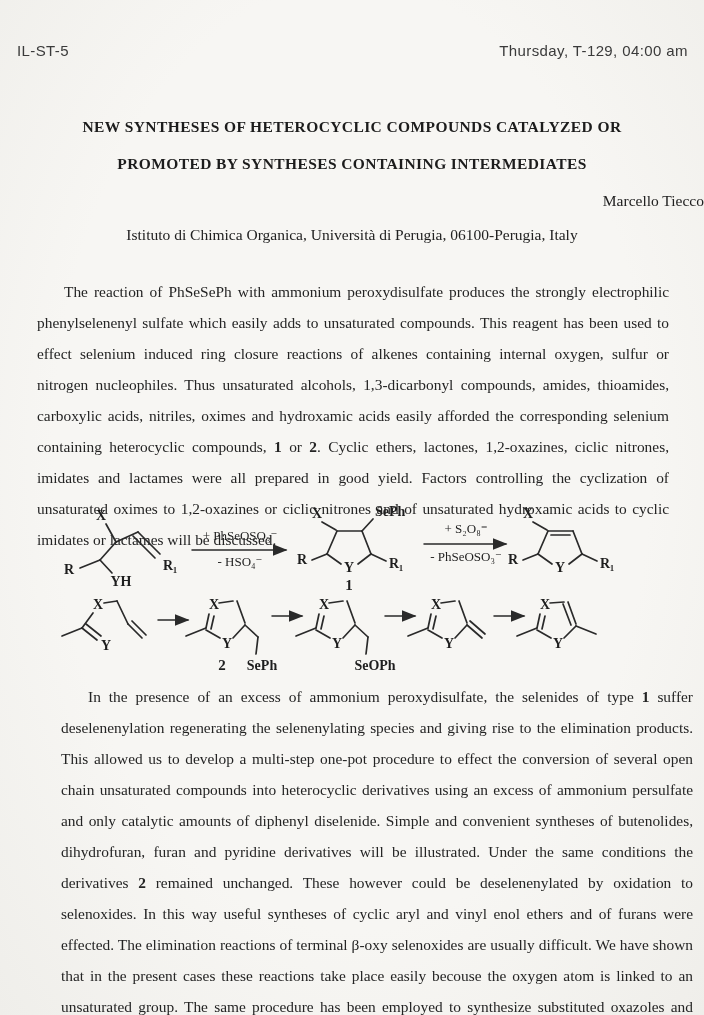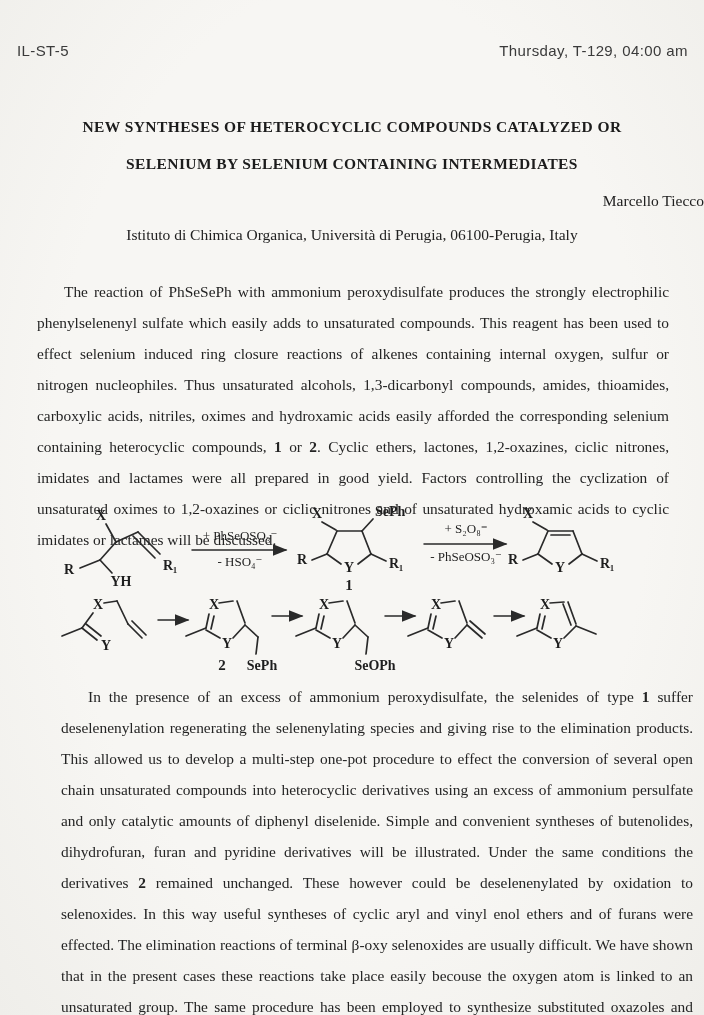--- a/index.html
+++ b/index.html
@@ -50,21 +50,21 @@
 
 <div class="page">
 
   <div class="header-row">
     <span>IL-ST-5</span>
     <span>Thursday, T-129, 04:00 am</span>
   </div>
 
   <div class="title-block">
     <p class="title-line">NEW SYNTHESES OF HETEROCYCLIC COMPOUNDS CATALYZED OR</p>
-    <p class="title-line">SELENIUM BY SELENIUM CONTAINING INTERMEDIATES</p>
+    <p class="title-line">PROMOTED BY SYNTHESES CONTAINING INTERMEDIATES</p>
   </div>
 
   <div class="author-block">
     <p class="author-name">Marcello Tiecco</p>
     <p class="affiliation">Istituto di Chimica Organica, Università di Perugia, 06100-Perugia, Italy</p>
   </div>
 
   <p class="body-par par-1"><span>The reaction of PhSeSePh with ammonium peroxydisulfate produces the strongly electrophilic phenylselenenyl sulfate which easily adds to unsaturated compounds. This reagent has been used to effect selenium induced ring closure reactions of alkenes containing internal oxygen, sulfur or nitrogen nucleophiles. Thus unsaturated alcohols, 1,3-dicarbonyl compounds, amides, thioamides, carboxylic acids, nitriles, oximes and hydroxamic acids easily afforded the corresponding selenium containing heterocyclic compounds, </span><span class="bseg">1</span><span> or </span><span class="bseg">2</span><span>. Cyclic ethers, lactones, 1,2-oxazines, ciclic nitrones, imidates and lactames were all prepared in good yield. Factors controlling the cyclization of unsaturated oximes to 1,2-oxazines or ciclic nitrones and of unsaturated hydroxamic acids to cyclic imidates or lactames will be discussed.</span></p>
 
   <svg class="scheme-svg" width="704" height="182" viewBox="0 0 704 182">

